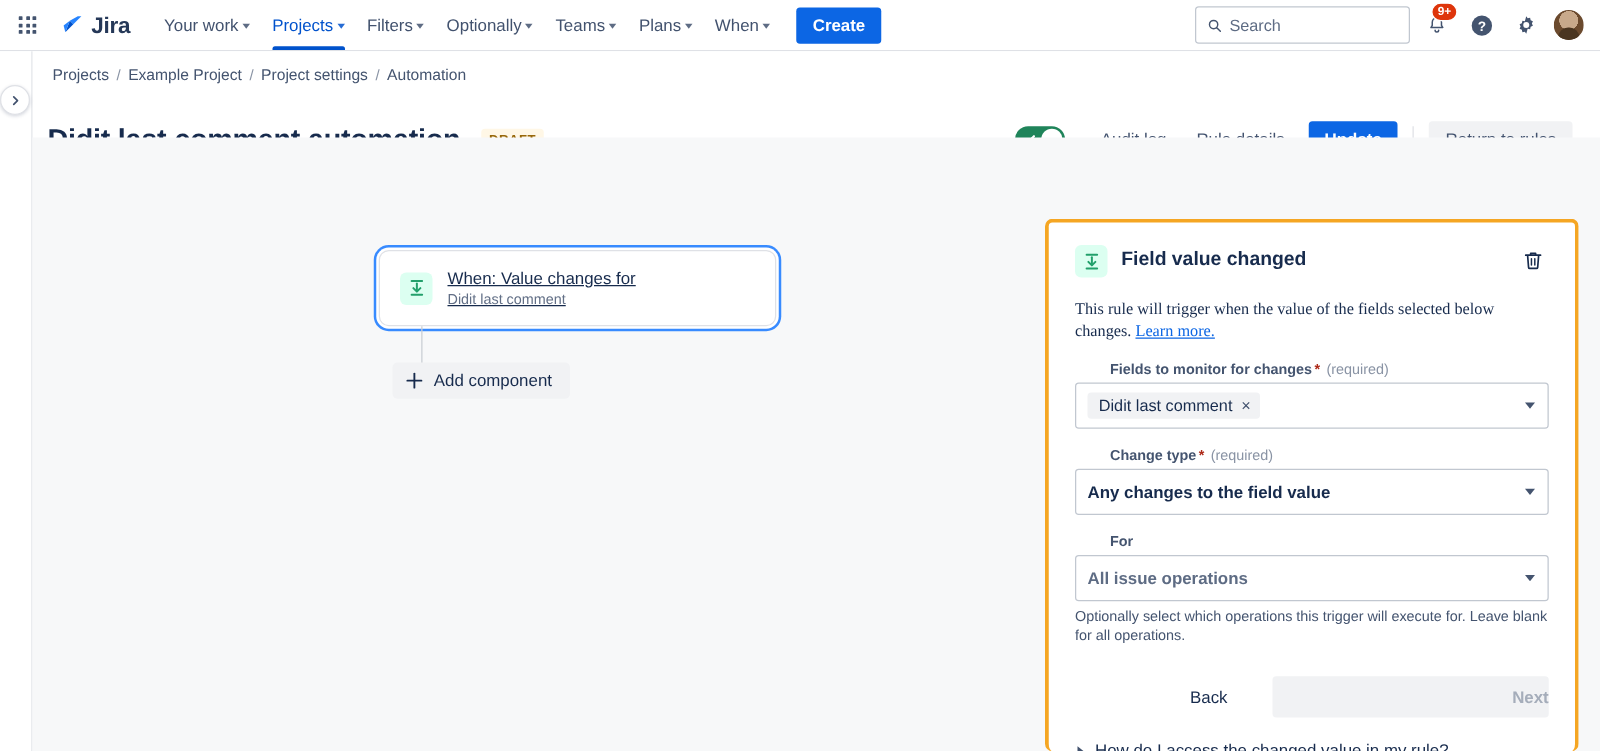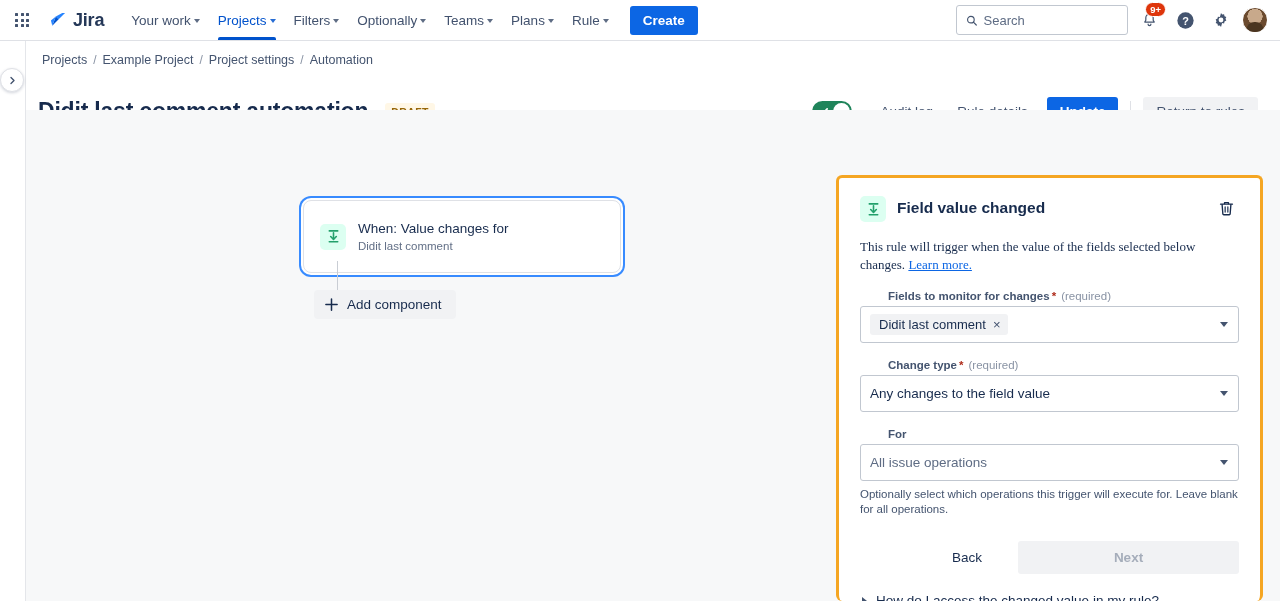--- a/index.html
+++ b/index.html
@@ -172,26 +172,27 @@
 
   
   .canvas {
     position: absolute; left: 26px; top: 110px;
     width: 1254px; height: 491px;
     background: #F7F8F9;
   }
 
   .trigger-card {
     position: absolute; left: 277px; top: 90px;
-    width: 318px; height: 73px;
+    width: 318px; height: 61px;
     background: #fff; border-radius: 8px;
     border: 1px solid #DFE1E6;
     display: flex; align-items: center; gap: 12px;
     padding: 0 16px; cursor: pointer;
     box-shadow: 0 0 0 2px #fff, 0 0 0 4px #388BFF;
+    text-decoration: underline;
   }
   .tile-icon {
     width: 26px; height: 26px; border-radius: 5px;
     background: #DCFFF1; display: flex;
     align-items: center; justify-content: center; flex: none;
   }
   .card-txt { display: flex; flex-direction: column; gap: 2px; }
   .card-title { font-size: 13.5px; color: #172B4D; font-weight: 400; line-height: 17px; }
   .card-sub { font-size: 11.5px; color: #626F86; line-height: 14px; }
 
@@ -240,21 +241,21 @@
     margin-bottom: 4px; display: flex; align-items: center; gap: 2px; padding-left: 28px;
   }
   .req-star { color: #AE2A19; font-weight: 700; }
   .req-note { color: #8993A4; font-weight: 400; margin-left: 3px; }
 
   .control {
     height: 37px; border: 1.5px solid #C1C7D0; border-radius: 3px;
     background: #fff; display: flex; align-items: center;
     padding: 0 10px 0 9px; cursor: pointer; position: relative;
   }
-  .control-value { font-size: 13.5px; color: #172B4D; }
+  .control-value { font-size: 13.5px; color: #172B4D; font-weight: bold; }
   .control-value.muted { color: #5E6C84; }
   .chev {
     margin-left: auto; width: 0; height: 0;
     border-left: 4.5px solid transparent;
     border-right: 4.5px solid transparent;
     border-top: 5px solid #44546F;
   }
   .chip {
     display: inline-flex; align-items: center; gap: 7px;
     background: #F1F2F4; border-radius: 3px;
@@ -272,21 +273,21 @@
     margin-top: 24px;
   }
   .back-btn {
     background: transparent; border: none; font-family: inherit;
     font-size: 13.5px; font-weight: 500; color: #172B4D;
     padding: 8px 22px; border-radius: 3px; cursor: pointer; margin-left: 70px;
   }
   .next-btn {
     flex: 1; background: #F1F2F4; border: none; font-family: inherit;
     font-size: 13.5px; font-weight: 600; color: #A5ADBA;
-    padding: 9px 0; border-radius: 3px; cursor: not-allowed;
+    padding: 9px 0; border-radius: 3px; cursor: not-allowed; text-align: right;
   }
 
   .panel-foot {
     display: flex; align-items: center; gap: 9px;
     margin-top: 19px; cursor: pointer; padding-left: 2px;
   }
   .foot-text { font-size: 13.5px; color: #172B4D; }
   .chev-right {
     width: 0; height: 0; border-top: 4.5px solid transparent;
     border-bottom: 4.5px solid transparent; border-left: 5.5px solid #42526E;
@@ -338,21 +339,21 @@
     </div>
     <div class="navitem">
       <span>Teams</span>
       <span class="caret"></span>
     </div>
     <div class="navitem">
       <span>Plans</span>
       <span class="caret"></span>
     </div>
     <div class="navitem">
-      <span>Rule</span>
+      <span>When</span>
       <span class="caret"></span>
     </div>
   </div>
 
   <button class="createbtn">Create</button>
 
   <div class="nav-right">
     <div class="searchbox">
       <svg width="13" height="13" viewBox="0 0 16 16">
         <circle cx="6.8" cy="6.8" r="4.6" fill="none" stroke="#44546F" stroke-width="1.6"></circle>

